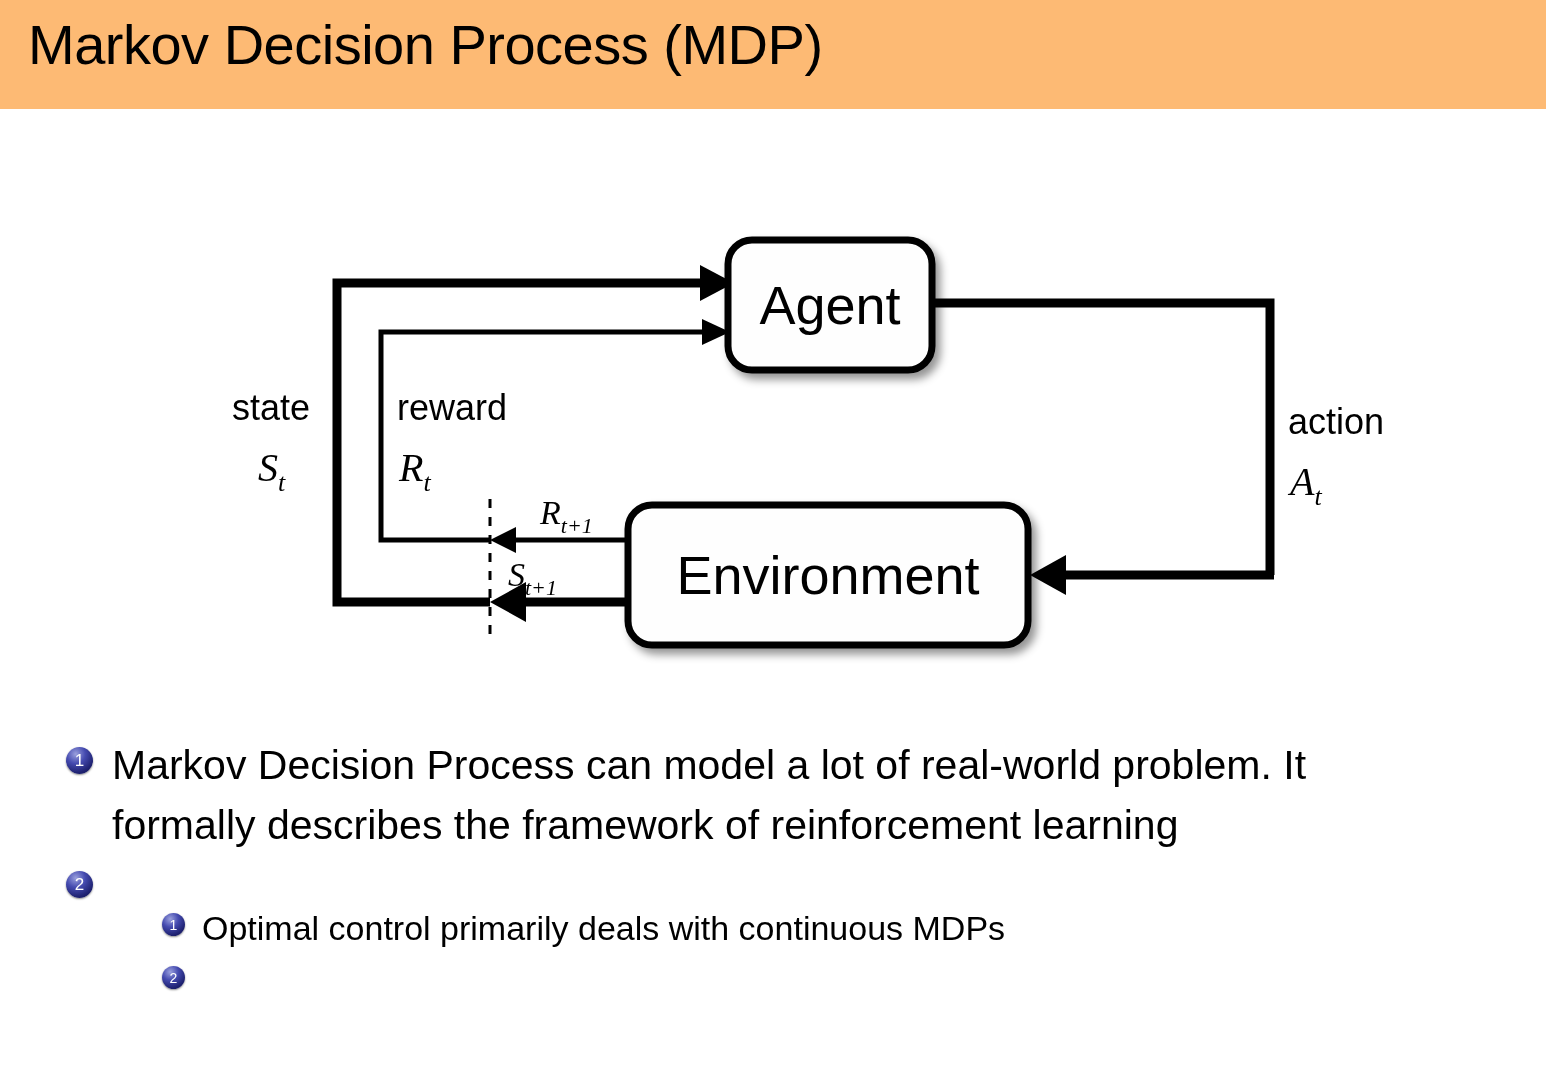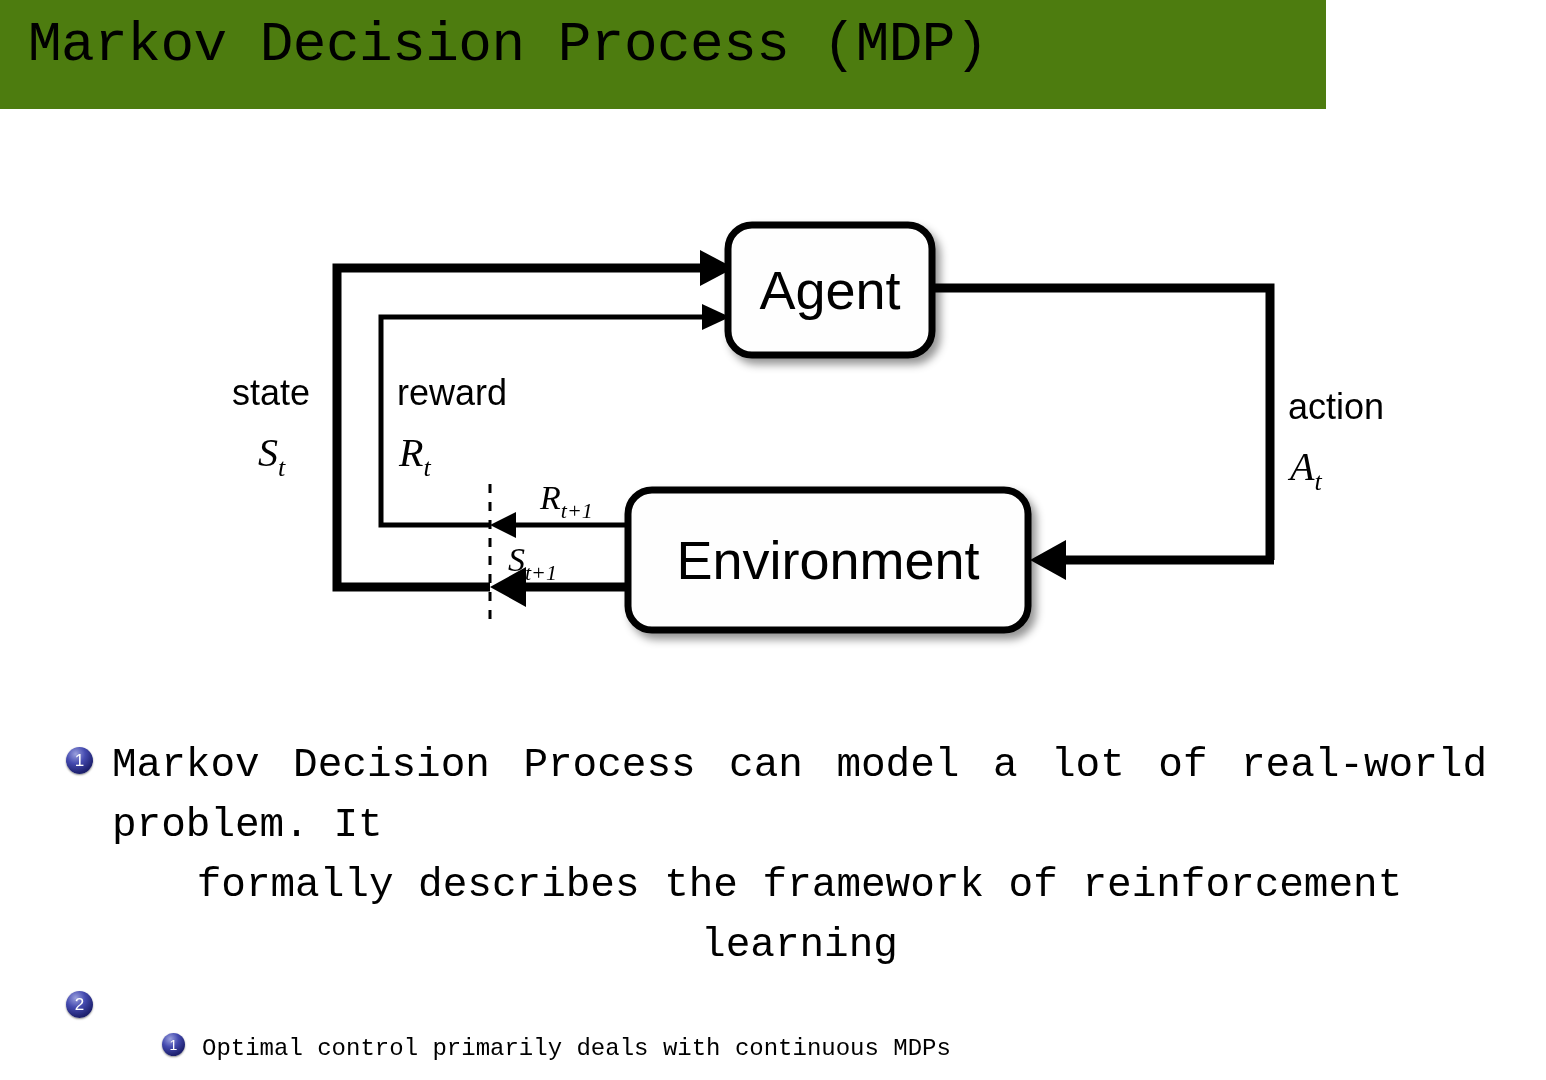--- a/index.html
+++ b/index.html
@@ -15,43 +15,42 @@
     overflow: hidden;
     font-family: "Liberation Sans", sans-serif;
     color: #000000;
   }
 
   
   .title-bar {
     position: absolute;
     left: 0;
     top: 0;
-    width: 1326px;
+    width: 1546px;
     height: 109px;
-    background: #4d7c0f;
+    background: #fdba74;
     box-sizing: border-box;
-    font-family: Liberation Mono, monospace;
   }
   .title-text {
     position: absolute;
     left: 28px;
     top: 17px;
     font-size: 56px;
     font-weight: 400;
     letter-spacing: -0.5px;
     color: #000000;
     white-space: nowrap;
     line-height: 1.0;
   }
 
   
   .diagram {
     position: absolute;
     left: 0;
-    top: 94px;
+    top: 109px;
     width: 1546px;
     height: 600px;
   }
   .diagram svg {
     display: block;
   }
 
   .box-label {
     font-family: "Liberation Sans", sans-serif;
     font-size: 54px;
@@ -128,35 +127,35 @@
   }
   .level2 .marker {
     width: 23px;
     height: 23px;
     font-size: 14px;
     margin-top: 11px;
     margin-right: 17px;
   }
   .bullet-text {
     flex: 1 1 auto;
-    font-family: Liberation Mono, monospace;
+    font-family: Liberation Sans, sans-serif;
     color: #000000;
   }
   .level1 .bullet-text {
     font-size: 41px;
     line-height: 60px;
     max-width: 1375px;
     text-align: justify;
     text-justify: inter-word;
   }
   .level1 .bullet-text .lastline {
-    text-align: center;
+    text-align: left;
   }
   .level2 .bullet-text {
-    font-size: 24px;
+    font-size: 34px;
     line-height: 53px;
   }
 </style>
 </head>
 <body>
 
 <div class="title-bar">
   <div class="title-text">Markov Decision Process (MDP)</div>
 </div>
 

